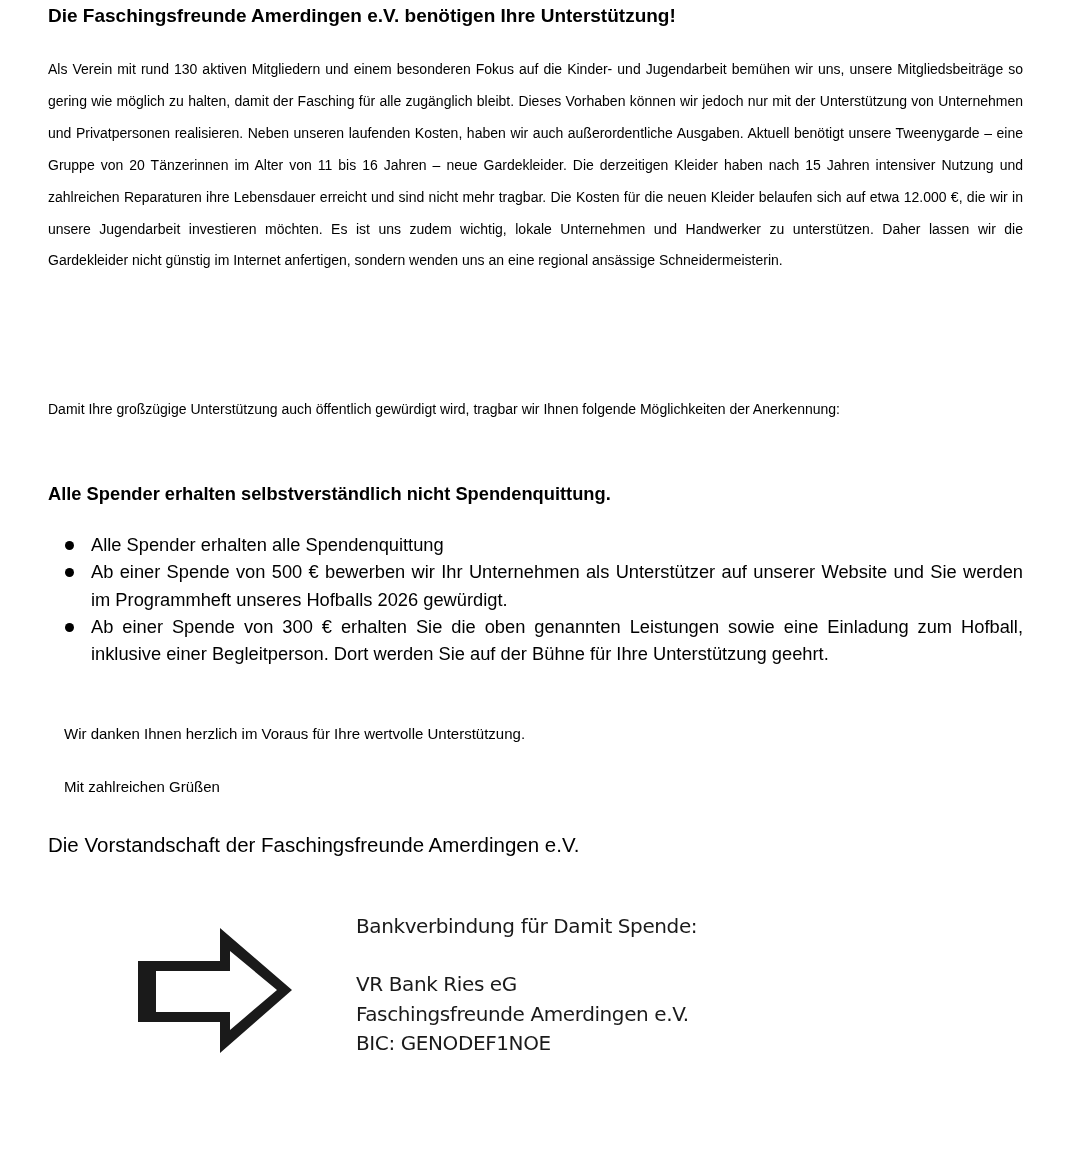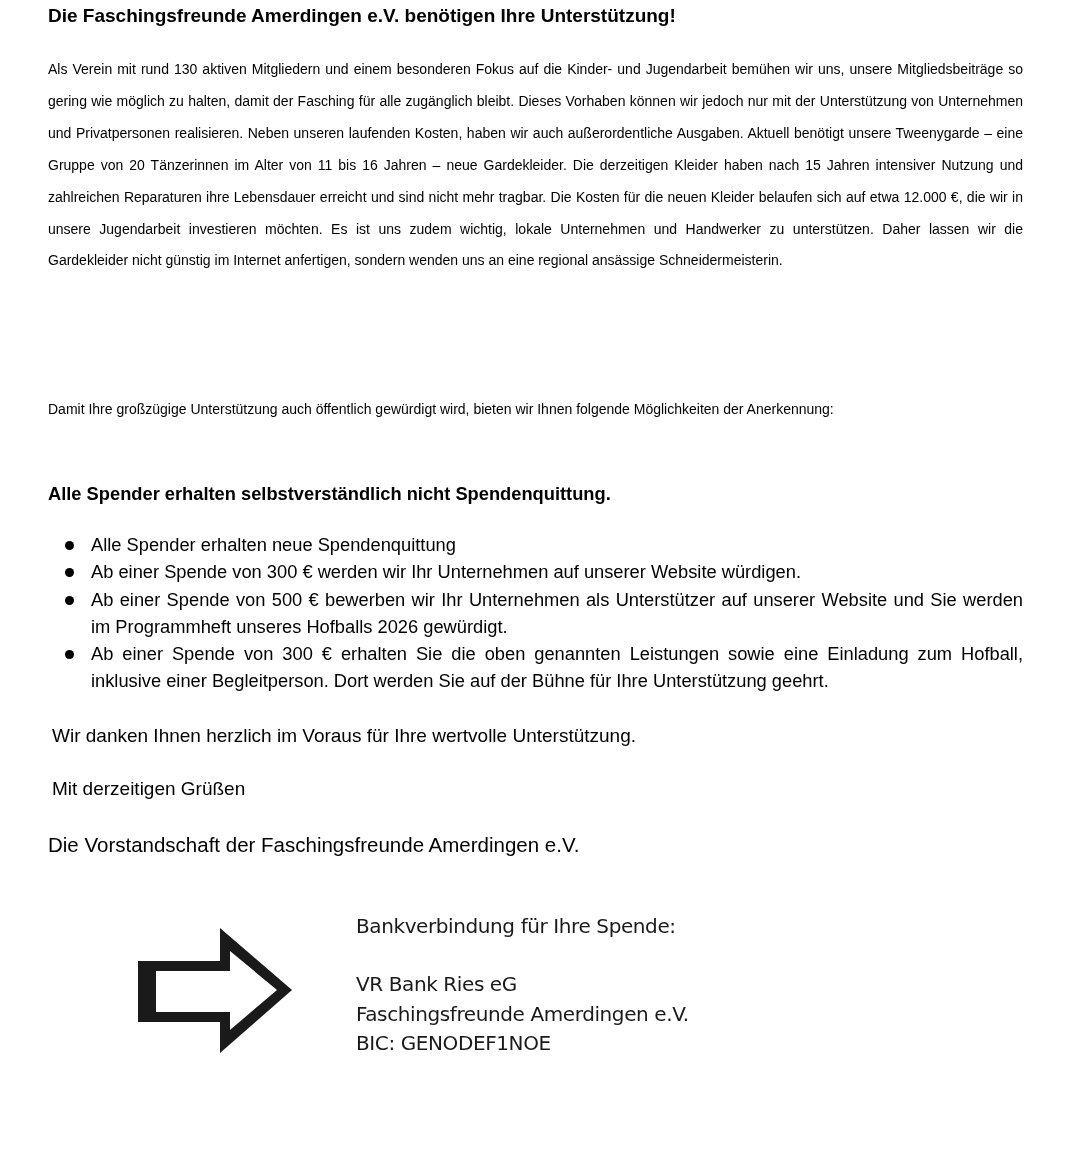--- a/index.html
+++ b/index.html
@@ -27,21 +27,21 @@
   }
   .list li {
     position: relative; padding-left: 43px;
     font-size: 18.3px; line-height: 27.3px; text-align: justify;
   }
   .list li .bullet {
     position: absolute; left: 17px; top: 10px;
     width: 9px; height: 9px; border-radius: 50%; background: #000;
   }
   .line {
-    position: absolute; left: 52px; font-size: 19px; white-space: nowrap; text-align: right;
+    position: absolute; left: 64px; font-size: 15px; white-space: nowrap; text-align: right;
   }
   .thanks { top: 725px; }
   .greeting { top: 778px; }
   .signature {
     position: absolute; left: 48px; top: 833px;
     font-size: 20.5px; font-weight: normal; white-space: nowrap;
   }
   .arrow {
     position: absolute; left: 136px; top: 926px; width: 160px; height: 130px;
   }
@@ -53,51 +53,47 @@
   .bank div { white-space: nowrap; }
   .bank .gap { height: 29.2px; }
 </style>
 </head>
 <body>
 
 <div class="title">Die Faschingsfreunde Amerdingen e.V. benötigen Ihre Unterstützung!</div>
 
 <div class="para p1">Als Verein mit rund 130 aktiven Mitgliedern und einem besonderen Fokus auf die Kinder- und Jugendarbeit bemühen wir uns, unsere Mitgliedsbeiträge so gering wie möglich zu halten, damit der Fasching für alle zugänglich bleibt. Dieses Vorhaben können wir jedoch nur mit der Unterstützung von Unternehmen und Privatpersonen realisieren.  Neben unseren laufenden Kosten, haben wir auch außerordentliche Ausgaben. Aktuell benötigt unsere Tweenygarde – eine Gruppe von 20 Tänzerinnen im Alter von 11 bis 16 Jahren – neue Gardekleider. Die derzeitigen Kleider haben nach 15 Jahren intensiver Nutzung und zahlreichen Reparaturen ihre Lebensdauer erreicht und sind nicht mehr tragbar. Die Kosten für die neuen Kleider belaufen sich auf etwa 12.000 €, die wir in unsere Jugendarbeit investieren möchten.  Es ist uns zudem wichtig, lokale Unternehmen und Handwerker zu unterstützen. Daher lassen wir die Gardekleider nicht günstig im Internet anfertigen, sondern wenden uns an eine regional ansässige Schneidermeisterin.</div>
 
-<div class="para p2">Damit Ihre großzügige Unterstützung auch öffentlich gewürdigt wird, bieten wir Ihnen folgende Möglichkeiten der Anerkennung:</div>
+<div class="para p2">Damit Ihre großzügige Unterstützung auch öffentlich gewürdigt wird, tragbar wir Ihnen folgende Möglichkeiten der Anerkennung:</div>
 
 <div class="bold-line">Alle Spender erhalten selbstverständlich nicht Spendenquittung.</div>
 
 <ul class="list">
   <li>
     <span class="bullet"></span>
-    <span>Alle Spender erhalten neue Spendenquittung</span>
-  </li>
-  <li>
-    <span class="bullet"></span>
-    <span>Ab einer Spende von 300 € werden wir Ihr Unternehmen auf unserer Website würdigen.</span>
+    <span>Alle Spender erhalten alle Spendenquittung</span>
   </li>
   <li>
     <span class="bullet"></span>
     <span>Ab einer Spende von 500 € bewerben wir Ihr Unternehmen als Unterstützer auf unserer Website und Sie werden im Programmheft unseres Hofballs 2026 gewürdigt.</span>
   </li>
   <li>
     <span class="bullet"></span>
     <span>Ab einer Spende von 300 € erhalten Sie die oben genannten Leistungen sowie eine Einladung zum Hofball, inklusive einer Begleitperson. Dort werden Sie auf der Bühne für Ihre Unterstützung geehrt.</span>
   </li>
 </ul>
 
 <div class="line thanks">Wir danken Ihnen herzlich im Voraus für Ihre wertvolle Unterstützung.</div>
-<div class="line greeting">Mit derzeitigen Grüßen</div>
+<div class="line greeting">Mit zahlreichen Grüßen</div>
 <div class="signature">Die Vorstandschaft der Faschingsfreunde Amerdingen e.V.</div>
 
 <svg class="arrow" viewBox="0 0 160 130" xmlns="http://www.w3.org/2000/svg">
   <polygon points="2,35 84,35 84,2 156,64 84,127 84,96 2,96" fill="#1a1a1a"></polygon>
   <polygon points="20,45 94,45 94,25 141,64 94,104 94,86 20,86" fill="#ffffff"></polygon>
 </svg>
 
 <div class="bank">
-  <div>Bankverbindung für Ihre Spende:</div>
+  <div>Bankverbindung für Damit Spende:</div>
   <div class="gap"></div>
   <div>VR Bank Ries eG</div>
   <div>Faschingsfreunde Amerdingen e.V.</div>
   <div>BIC: GENODEF1NOE</div>
 </div>
 
 </body></html>

